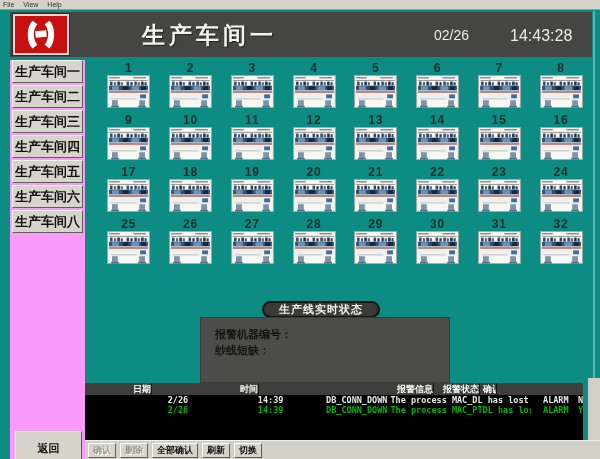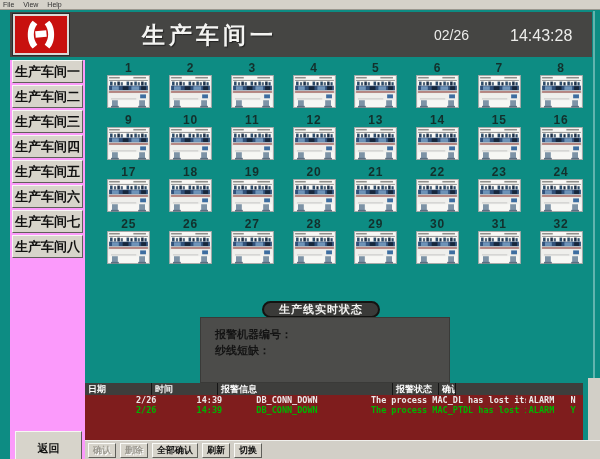--- a/index.html
+++ b/index.html
@@ -75,35 +75,36 @@
   }
   .alarm-panel {
     position:absolute; left:200px; top:317px; width:250px; height:66px;
     background:#4c4c4a; border:1px solid #3a3a38;
     padding:8px 16px 0 14px; color:#141414;
     font-size:11px; font-weight:bold; line-height:16px;
   }
   
   .alarm-table {
     position:absolute; left:85px; top:383px; width:498px; height:57px;
-    background:#7f1d1d;
+    background:#000000;
     font-family:"DejaVu Sans Mono","Liberation Mono",monospace;
+    text-align:right;
   }
   .t-head { display:flex; height:12px; background:#3e3e3c; }
   .t-head > div {
     font-size:9px; line-height:12px; font-weight:bold; color:#fafafa;
     padding-left:3px; border-right:1px solid #151515; overflow:hidden; white-space:nowrap;
     font-family:"Liberation Sans","DejaVu Sans",sans-serif;
   }
   .t-row { display:flex; height:10px;padding-left:48px; }
   .t-row > div {
     font-size:8.5px; line-height:10px; font-weight:bold;
     padding-left:3px; overflow:hidden; white-space:nowrap;
   }
-  .c0{width:67px;} .c1{width:66px;} .c2{width:127px;} .c3{width:175px;} .c4{width:46px;} .c5{width:17px;}
+  .c0{width:67px;} .c1{width:66px;margin-left:41px;} .c2{width:127px;} .c3{width:175px;} .c4{width:46px;} .c5{width:17px;}
   
   .bottom-strip {
     position:absolute; left:85px; top:440px; width:515px; height:19px;
     background:#d2cfc7; border-top:1px solid #efefec;
     display:flex; align-items:center; gap:4px; padding-left:3px;
   }
   .tb-btn {
     height:15px; padding:0 4px; background:#d7d4cb;
     border-top:1px solid #fbfbf8; border-left:1px solid #fbfbf8;
     border-right:1px solid #5f5f5a; border-bottom:1px solid #5f5f5a;
@@ -157,23 +158,20 @@
       <div class="side-btn">
     <span>生产车间四</span>
   </div>
       <div class="side-btn">
     <span>生产车间五</span>
   </div>
       <div class="side-btn">
     <span>生产车间六</span>
   </div>
       <div class="side-btn">
-    <span>生产车间七</span>
-  </div>
-      <div class="side-btn">
     <span>生产车间八</span>
   </div>
     </div>
   <div class="back-btn">返回</div>
 </div>
 
 <div class="grid">
     <div class="machine-cell">
     <div class="machine-num">1</div>
     <svg viewBox="0 0 44 34">

